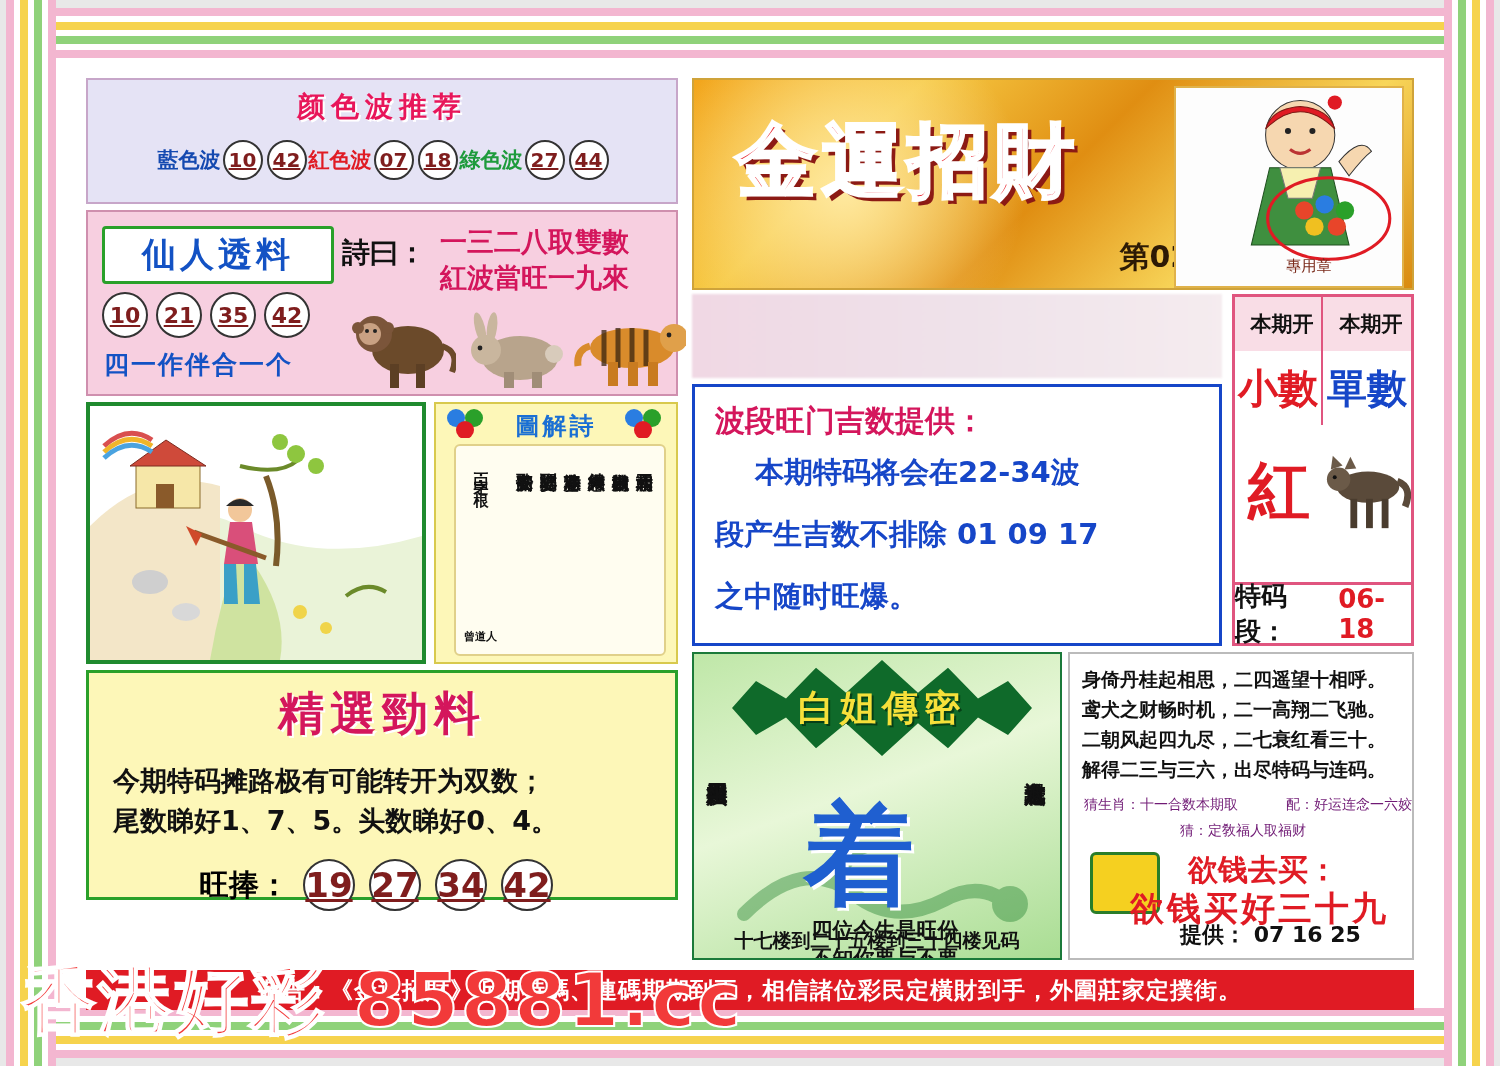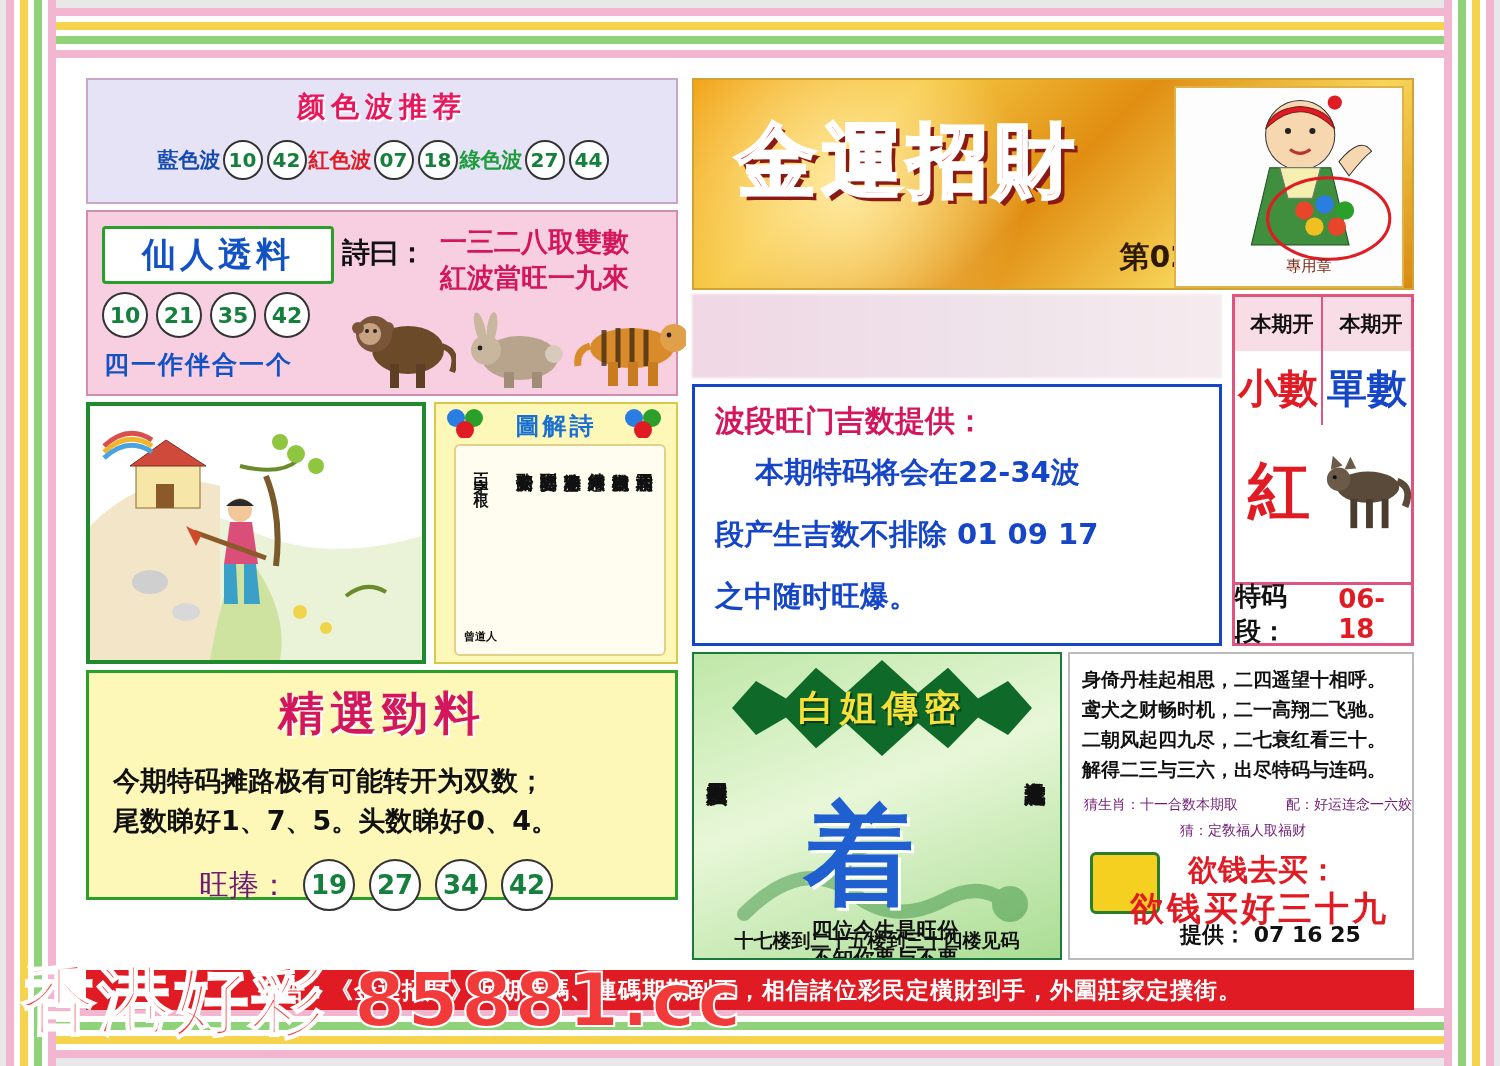--- a/index.html
+++ b/index.html
@@ -49,21 +49,21 @@
         #f3b6d0 1486px,#f3b6d0 1494px,
         #e8e8e8 1494px,#e8e8e8 1500px);
   }
   .inner{position:absolute;left:56px;top:58px;width:1388px;height:950px;background:#fff;}
 
   
   .box{position:absolute;box-sizing:border-box;}
   .cn{font-family:"DejaVu Sans","Liberation Sans",sans-serif;}
   .ball{display:inline-flex;align-items:center;justify-content:center;
     width:40px;height:40px;border-radius:50%;border:2px solid #333;background:#fff;
-    font-weight:bold;font-size:22px;color:#15803d;}
+    font-weight:bold;font-size:22px;color:#7f1d1d;text-decoration:underline;}
 
   
   #colorwave{left:30px;top:20px;width:592px;height:126px;background:#e5e3f5;border:2px solid #c7a6c9;}
   #colorwave .title{position:absolute;left:0;top:8px;width:100%;text-align:center;
     font-size:28px;font-weight:bold;color:#e8165a;letter-spacing:6px;
     text-shadow:2px 2px 0 #fff;}
   #colorwave .row{position:absolute;left:10px;top:60px;width:572px;display:flex;align-items:center;justify-content:center;font-size:21px;font-weight:bold;}
   #colorwave .lab-blue{color:#1449b0;}
   #colorwave .lab-red{color:#e01b24;}
   #colorwave .lab-green{color:#1e9b3c;}
@@ -89,22 +89,22 @@
   #tujie{left:378px;top:344px;width:244px;height:262px;background:#fdf7b8;border:2px solid #d8c94d;}
   #tujie .hd{position:absolute;left:0;top:6px;width:100%;text-align:center;font-size:24px;font-weight:bold;color:#1a6fd4;letter-spacing:3px;}
   .scroll{position:absolute;left:18px;top:40px;width:208px;height:208px;background:#fffdf0;border:2px solid #e0d08a;border-radius:6px;}
   .vtext{position:absolute;writing-mode:vertical-rl;text-orientation:upright;font-size:17px;line-height:22px;color:#111;font-weight:bold;}
 
   
   #jingxuan{left:30px;top:612px;width:592px;height:230px;background:#fdf7b8;border:3px solid #2aa02a;}
   #jingxuan .title{position:absolute;left:0;top:10px;width:100%;text-align:center;font-size:46px;font-weight:bold;color:#d4165c;letter-spacing:6px;text-shadow:2px 2px 0 #fff;}
   #jingxuan .l1{position:absolute;left:24px;top:88px;font-size:27px;font-weight:bold;color:#111;line-height:40px;}
   #jingxuan .wang{position:absolute;left:110px;top:186px;display:flex;align-items:center;gap:14px;}
-  #jingxuan .wang .lab{font-size:30px;font-weight:normal;color:#701a75;}
-  #jingxuan .wang .ball{width:48px;height:48px;font-size:26px;}
+  #jingxuan .wang .lab{font-size:30px;font-weight:bold;color:#000000;}
+  #jingxuan .wang .ball{width:48px;height:48px;font-size:34px;}
 
   
   #banner{left:636px;top:20px;width:722px;height:212px;border:2px solid #cfa33a;overflow:hidden;
     background:linear-gradient(135deg,#f2a51c 0%,#f6c842 25%,#e08e12 50%,#f8d65a 75%,#d98a10 100%);}
   #banner .glow{position:absolute;left:-60px;top:-40px;width:420px;height:300px;border-radius:50%;
     background:radial-gradient(circle,#ffe9a0 0%,rgba(255,200,60,0) 70%);}
   #banner .bt{position:absolute;left:42px;top:28px;font-size:80px;font-weight:bold;letter-spacing:6px;
     color:#e7232c;-webkit-text-stroke:3px #ffffff;text-shadow:5px 5px 0 #8c1a14;}
   #banner .issue{position:absolute;right:170px;bottom:10px;font-size:30px;font-weight:bold;color:#2d1a05;}
   .figure{position:absolute;right:8px;top:6px;width:226px;height:198px;background:#fff;border:2px solid #e0b24a;}

